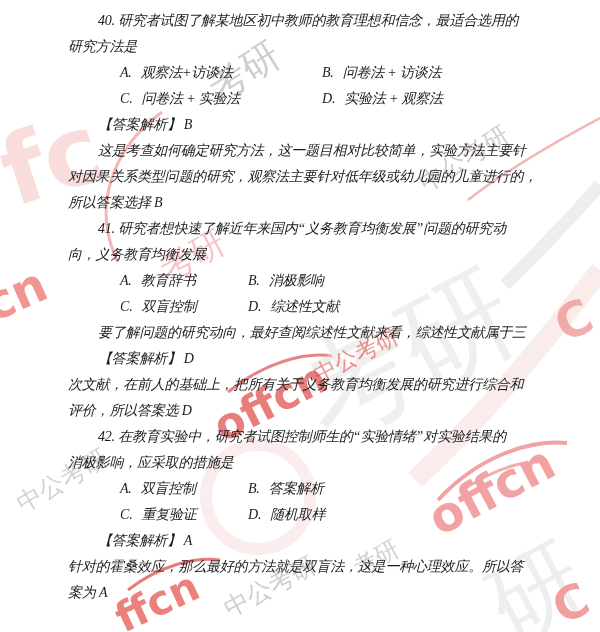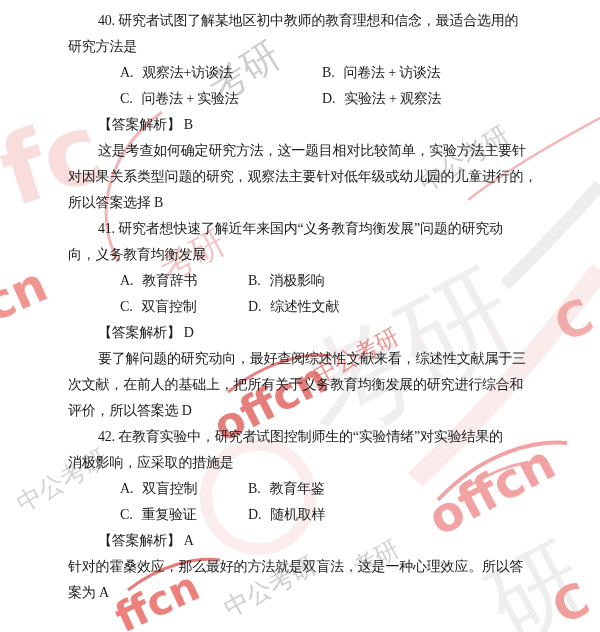--- a/index.html
+++ b/index.html
@@ -9,21 +9,21 @@
   }
   .page{position:absolute;inset:0;width:600px;height:632px;}
   svg.swooshes{position:absolute;left:0;top:0;z-index:0;pointer-events:none;}
   #wm-layer{position:absolute;inset:0;z-index:1;pointer-events:none;}
   .wm{
     position:absolute;white-space:nowrap;transform-origin:center;
     font-family:"DejaVu Sans","Liberation Sans",sans-serif;line-height:1;
   }
   .content{
     position:absolute;left:68px;top:8px;width:470px;z-index:2;
-    font-size:14px;letter-spacing:-0.2px;color:#1b1b1b;
+    font-size:14px;letter-spacing:-0.2px;color:#1b1b1b;font-style:italic;
   }
   .line{height:26px;line-height:26px;white-space:nowrap;}
   .indent{padding-left:30px;}
   .opts{padding-left:52px;display:flex;}
   .opt{display:inline-flex;}
   .optcol-q40{width:202px;}
   .optcol{width:128px;}
   .lab{margin-right:9px;}
   .ans-letter{margin-left:3px;}
 </style>
@@ -107,35 +107,35 @@
     <div class="line opts">
       <span class="opt optcol">
           <span class="lab">C.</span>
           <span>双盲控制</span>
         </span>
       <span class="opt">
           <span class="lab">D.</span>
           <span>综述性文献</span>
         </span>
     </div>
+    <div class="line indent">要了解问题的研究动向，最好查阅综述性文献来看，综述性文献属于三</div>
     <div class="line indent"><span>【答案解析】</span><span class="ans-letter">D</span></div>
-    <div class="line indent">要了解问题的研究动向，最好查阅综述性文献来看，综述性文献属于三</div>
     <div class="line">次文献，在前人的基础上，把所有关于义务教育均衡发展的研究进行综合和</div>
     <div class="line">评价，所以答案选 D</div>
 
     <div class="line indent">42. 在教育实验中，研究者试图控制师生的“实验情绪”对实验结果的</div>
     <div class="line">消极影响，应采取的措施是</div>
     <div class="line opts">
       <span class="opt optcol">
           <span class="lab">A.</span>
           <span>双盲控制</span>
         </span>
       <span class="opt">
           <span class="lab">B.</span>
-          <span>教育年鉴</span>
+          <span>答案解析</span>
         </span>
     </div>
     <div class="line opts">
       <span class="opt optcol">
           <span class="lab">C.</span>
           <span>重复验证</span>
         </span>
       <span class="opt">
           <span class="lab">D.</span>
           <span>随机取样</span>

